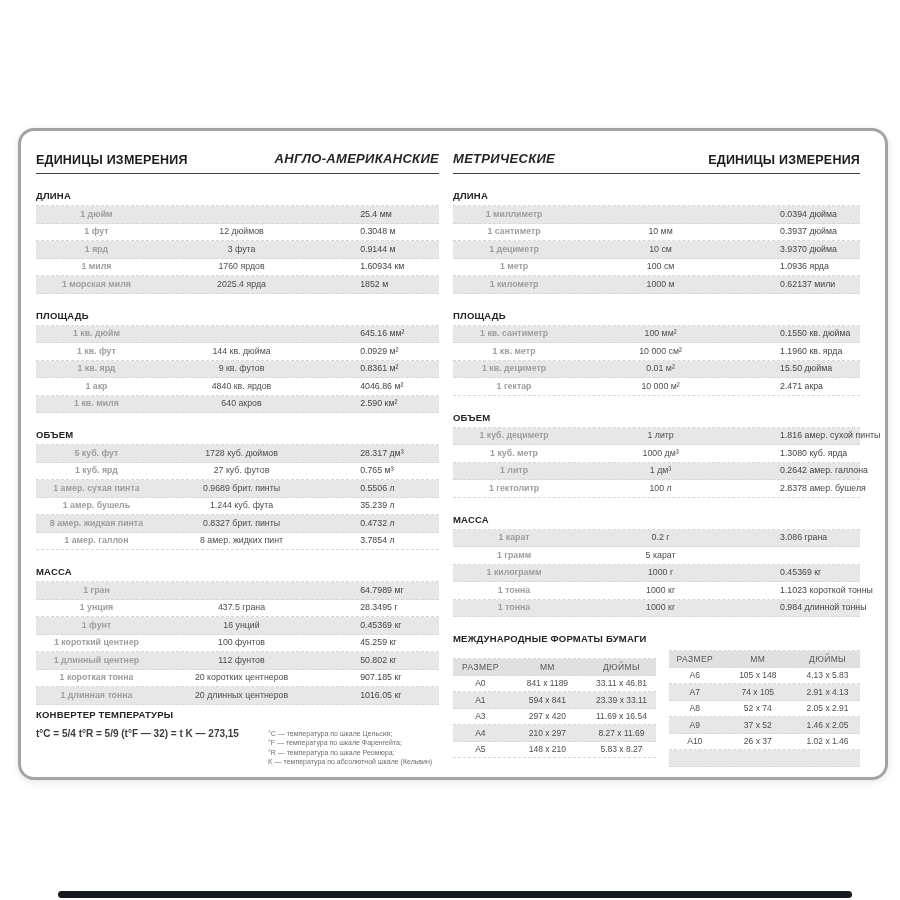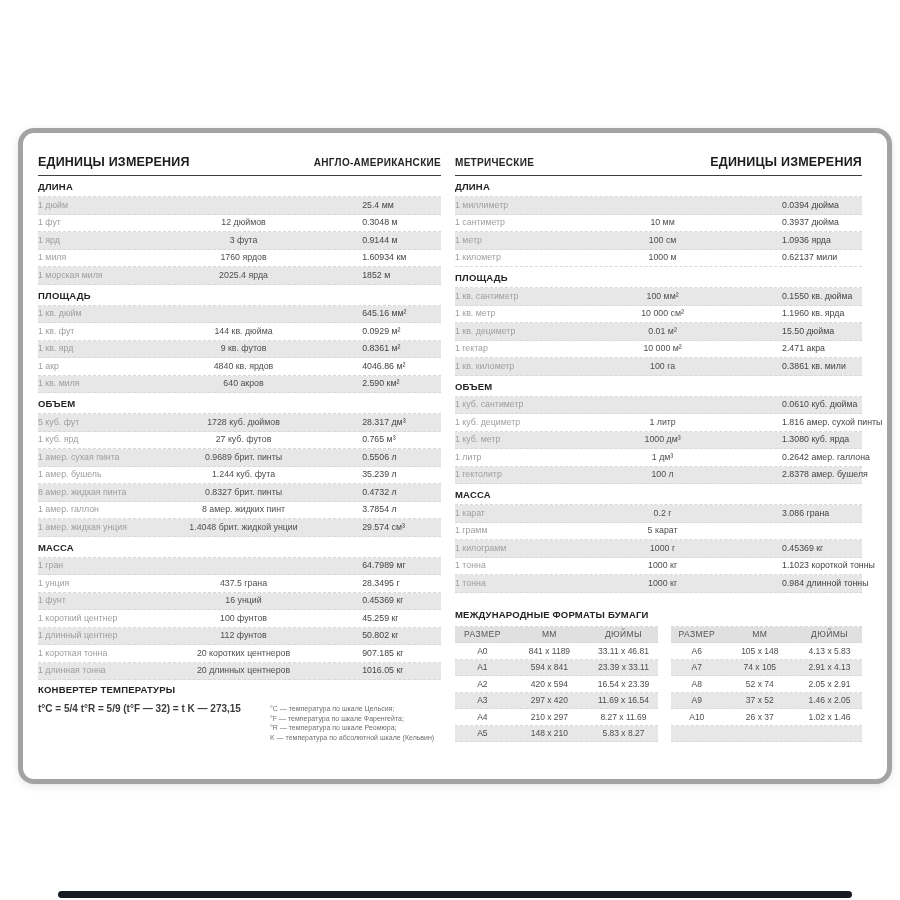--- a/index.html
+++ b/index.html
@@ -3,41 +3,41 @@
 <meta charset="utf-8">
 <style>
   html,body{margin:0;padding:0;background:#ffffff;}
   body{
     width:900px;height:900px;position:relative;overflow:hidden;
     font-family:"Liberation Sans","DejaVu Sans",sans-serif;
     -webkit-font-smoothing:antialiased;
   }
   .page-card{
     position:absolute;left:18px;top:128px;width:864px;height:646px;
-    background:#fff;border:5px solid #a3a3a3;border-radius:16px;
+    background:#fff;border:3px solid #a3a3a3;border-radius:16px;
     box-shadow:0 3px 9px rgba(0,0,0,.08),0 0 4px rgba(0,0,0,.04);
   }
   .col{position:absolute;top:20px;}
   .col-left{left:15px;width:403px;}
   .col-right{left:432px;width:407px;}
 
   .col-header{display:flex;justify-content:space-between;align-items:flex-end;height:16px;}
   .page-title{font-size:12.5px;font-weight:700;color:#1c1c1c;letter-spacing:.2px;white-space:nowrap;}
-  .side-tag{font-size:10px;font-weight:700;color:#262626;letter-spacing:.3px;padding-bottom:1px;white-space:nowrap;}
+  .side-tag{font-size:13px;font-weight:700;color:#262626;letter-spacing:.3px;padding-bottom:1px;white-space:nowrap;font-style:italic;}
   .header-rule{height:0;border:0;border-top:1.5px solid #3f3f3f;margin:6px 0 0 0;}
 
-  .section{margin-top:5px;}
+  .section{margin-top:16px;}
   .section-title{font-size:9.5px;font-weight:700;color:#242424;letter-spacing:.2px;margin-bottom:4px;}
   .rows{border-top:1px dashed #d8d8d8;}
   .row{
     display:grid;grid-template-columns:30% 42% 28%;align-items:center;
     height:16.5px;border-bottom:1px dashed #d8d8d8;font-size:8.8px;line-height:1;
   }
   .row:nth-child(odd){background:#e7e7e7;}
-  .c1{color:#9e9e9e;text-align:left;white-space:nowrap;}
+  .c1{color:#9e9e9e;text-align:center;white-space:nowrap;font-weight:bold;}
   .c2{color:#4e4e4e;text-align:center;white-space:nowrap;}
   .c3{color:#454545;text-align:left;padding-left:34px;white-space:nowrap;}
 
   .temp-block{margin-top:4px;}
   .temp-body{display:flex;margin-top:8px;}
   .temp-formula{font-size:10px;color:#3c3c3c;width:232px;white-space:nowrap;font-weight:bold;}
   .temp-notes{font-size:7px;color:#6e6e6e;line-height:9.5px;padding-top:1px;}
   .temp-note{white-space:nowrap;}
 
   .paper-block{margin-top:16px;}
@@ -157,25 +157,20 @@
             <div class="row">
               <span class="c1">8 амер. жидкая пинта</span>
               <span class="c2">0.8327 брит. пинты</span>
               <span class="c3">0.4732 л</span>
             </div>
             <div class="row">
               <span class="c1">1 амер. галлон</span>
               <span class="c2">8 амер. жидких пинт</span>
               <span class="c3">3.7854 л</span>
             </div>
-            <div class="row">
-              <span class="c1">1 амер. жидкая унция</span>
-              <span class="c2">1.4048 брит. жидкой унции</span>
-              <span class="c3">29.574 см³</span>
-            </div>
           </div>
         </div>
         <div class="section">
           <div class="section-title">МАССА</div>
           <div class="rows">
             <div class="row">
               <span class="c1">1 гран</span>
               <span class="c2"></span>
               <span class="c3">64.7989 мг</span>
             </div>
@@ -241,20 +236,25 @@
               <span class="c1">1 миллиметр</span>
               <span class="c2"></span>
               <span class="c3">0.0394 дюйма</span>
             </div>
             <div class="row">
               <span class="c1">1 сантиметр</span>
               <span class="c2">10 мм</span>
               <span class="c3">0.3937 дюйма</span>
             </div>
             <div class="row">
+              <span class="c1">1 дециметр</span>
+              <span class="c2">10 см</span>
+              <span class="c3">3.9370 дюйма</span>
+            </div>
+            <div class="row">
               <span class="c1">1 метр</span>
               <span class="c2">100 см</span>
               <span class="c3">1.0936 ярда</span>
             </div>
             <div class="row">
               <span class="c1">1 километр</span>
               <span class="c2">1000 м</span>
               <span class="c3">0.62137 мили</span>
             </div>
           </div>
@@ -275,35 +275,25 @@
             <div class="row">
               <span class="c1">1 кв. дециметр</span>
               <span class="c2">0.01 м²</span>
               <span class="c3">15.50 дюйма</span>
             </div>
             <div class="row">
               <span class="c1">1 гектар</span>
               <span class="c2">10 000 м²</span>
               <span class="c3">2.471 акра</span>
             </div>
-            <div class="row">
-              <span class="c1">1 кв. километр</span>
-              <span class="c2">100 га</span>
-              <span class="c3">0.3861 кв. мили</span>
-            </div>
           </div>
         </div>
         <div class="section">
           <div class="section-title">ОБЪЕМ</div>
           <div class="rows">
-            <div class="row">
-              <span class="c1">1 куб. сантиметр</span>
-              <span class="c2"></span>
-              <span class="c3">0.0610 куб. дюйма</span>
-            </div>
             <div class="row">
               <span class="c1">1 куб. дециметр</span>
               <span class="c2">1 литр</span>
               <span class="c3">1.816 амер. сухой пинты</span>
             </div>
             <div class="row">
               <span class="c1">1 куб. метр</span>
               <span class="c2">1000 дм³</span>
               <span class="c3">1.3080 куб. ярда</span>
             </div>
@@ -364,25 +354,20 @@
               <span>A0</span>
               <span>841 x 1189</span>
               <span>33.11 x 46.81</span>
             </div>
             <div class="paper-row">
               <span>A1</span>
               <span>594 x 841</span>
               <span>23.39 x 33.11</span>
             </div>
             <div class="paper-row">
-              <span>A2</span>
-              <span>420 x 594</span>
-              <span>16.54 x 23.39</span>
-            </div>
-            <div class="paper-row">
               <span>A3</span>
               <span>297 x 420</span>
               <span>11.69 x 16.54</span>
             </div>
             <div class="paper-row">
               <span>A4</span>
               <span>210 x 297</span>
               <span>8.27 x 11.69</span>
             </div>
             <div class="paper-row">

